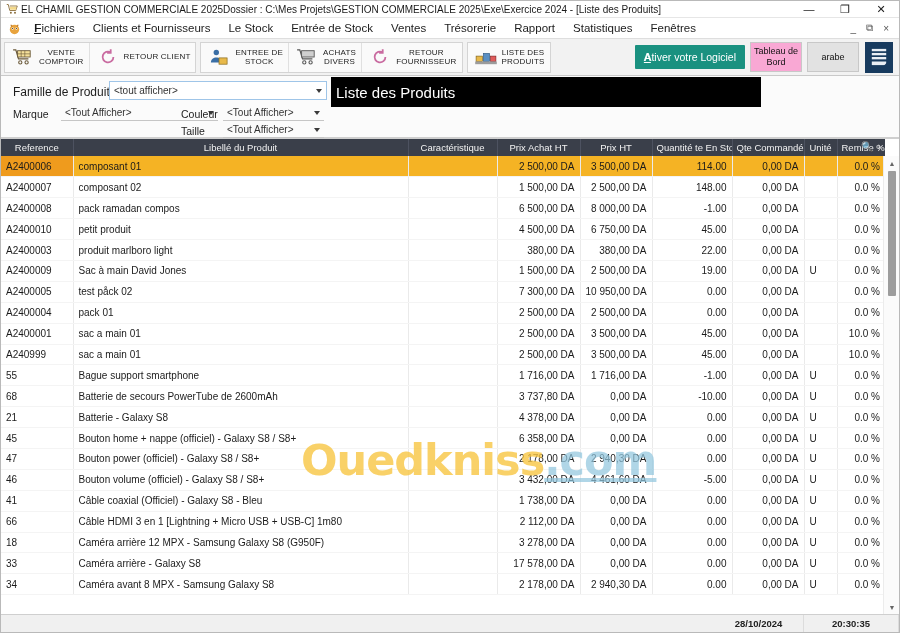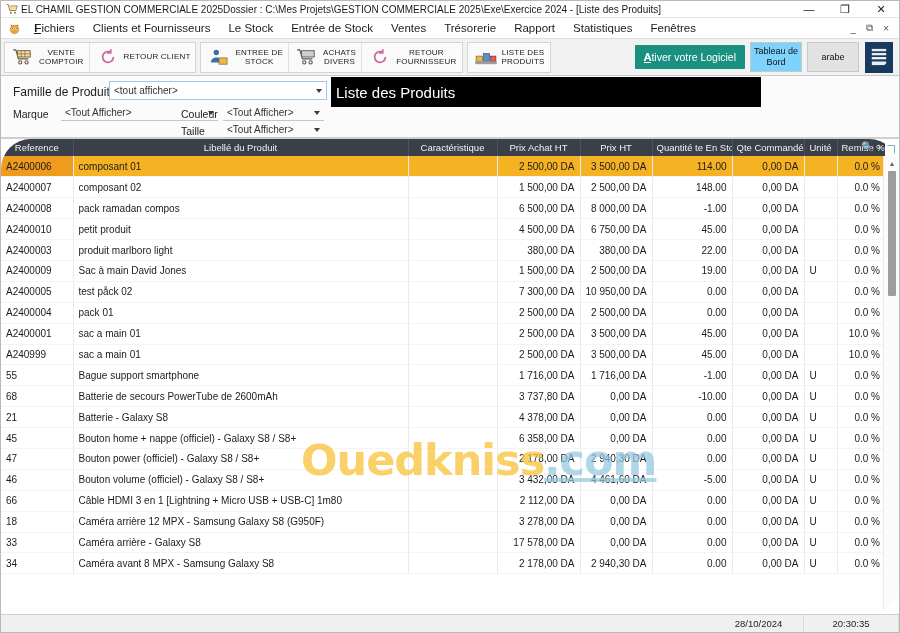--- a/index.html
+++ b/index.html
@@ -89,21 +89,21 @@
   }
   .tb-ico { width: 26px; height: 22px; display:flex; align-items:center; justify-content:center; }
 
   .act-btn {
     background: #1a9180; color: #fff; font-size: 10.5px;
     padding: 6px 9px; border-radius: 1px; cursor: default;
     margin-left: auto;
   }
   .act-btn u { text-decoration: underline; }
   .tb-sq {
-    border: 1px solid #c8c8c8; background: #7dd3fc;
+    border: 1px solid #c8c8c8; background: #f9a8d4;
     font-size: 9px; color: #111; text-align: center;
     width: 52px; height: 30px; margin-left: 5px;
     display:flex; align-items:center; justify-content:center;
     line-height: 11px; cursor: default;
   }
   .tb-sq.grey { background:#e2e2e2; }
   .tb-hamb {
     width: 28px; height: 31px; margin-left: 6px; margin-right: 3px;
     background: #173a5e; display:flex;align-items:center;justify-content:center;
     cursor: default;
@@ -139,21 +139,21 @@
 
   .chk { position:absolute; display:flex; align-items:center; gap:5px; font-size:10px; color:#222; cursor:default;}
   .chk .box { width: 11px; height: 11px; border: 1px solid #9a9a9a; background: #fff; }
 
   .icobtn {
     position: absolute; border: 1px solid #c0c0c0; background: #fff;
     display:flex; align-items:center; justify-content:center; cursor: default;
   }
 
   
-  .gridwrap { flex: 1; position: relative; overflow: hidden; background:#fff;border-radius:30px;}
+  .gridwrap { flex: 1; position: relative; overflow: hidden; background:#fff;}
   table.grid { border-collapse: collapse; width: 884px; table-layout: fixed; }
   table.grid thead th {
     background: #3a3f4a; color: #f2f2f2;
     font-size: 9.5px; font-weight: normal;
     height: 17px; padding: 0 4px;
     border-right: 1px solid #4d5260;
     white-space: nowrap; overflow: hidden;
   }
   table.grid tbody td {
     font-size: 10px; color: #1b1b1b;
@@ -192,21 +192,21 @@
   .watermark .a { color: rgba(247,196,62,0.78); }
   .watermark .b { color: rgba(146,198,222,0.72); text-decoration: underline; }
 
   
   .statusbar {
     height: 18px; min-height: 18px; background: #f0f0f0;
     border-top: 1px solid #cfcfcf;
     display: flex; align-items: center; font-size: 9.5px; color: #222;
   }
   .statusbar .cell { height: 100%; display:flex; align-items:center; padding: 0 6px;
-    border-right: 1px solid #dcdcdc; }
+    border-right: 1px solid #dcdcdc; font-weight: bold; }
   .sb-date { margin-left: auto; width: 90px; justify-content:center; }
   .sb-time { width: 95px; justify-content:center; border-right:none; }
 </style>
 </head>
 <body>
 
 <div id="app">
 
   <div class="titlebar">
     <div class="tb-icon">
@@ -634,20 +634,31 @@
             <td>Bouton volume (officiel) - Galaxy S8 / S8+</td>
             <td></td>
             <td class="num">3 432,00 DA</td>
             <td class="num">4 461,60 DA</td>
             <td class="num">-5.00</td>
             <td class="num">0,00 DA</td>
             <td>U</td>
             <td class="num" style="border-right: none;">0.0 %</td>
           </tr>
           <tr>
+            <td class="ref">41</td>
+            <td>Câble coaxial (Officiel) - Galaxy S8 - Bleu</td>
+            <td></td>
+            <td class="num">1 738,00 DA</td>
+            <td class="num">0,00 DA</td>
+            <td class="num">0.00</td>
+            <td class="num">0,00 DA</td>
+            <td>U</td>
+            <td class="num" style="border-right: none;">0.0 %</td>
+          </tr>
+          <tr>
             <td class="ref">66</td>
             <td>Câble HDMI 3 en 1 [Lightning + Micro USB + USB-C] 1m80</td>
             <td></td>
             <td class="num">2 112,00 DA</td>
             <td class="num">0,00 DA</td>
             <td class="num">0.00</td>
             <td class="num">0,00 DA</td>
             <td>U</td>
             <td class="num" style="border-right: none;">0.0 %</td>
           </tr>

